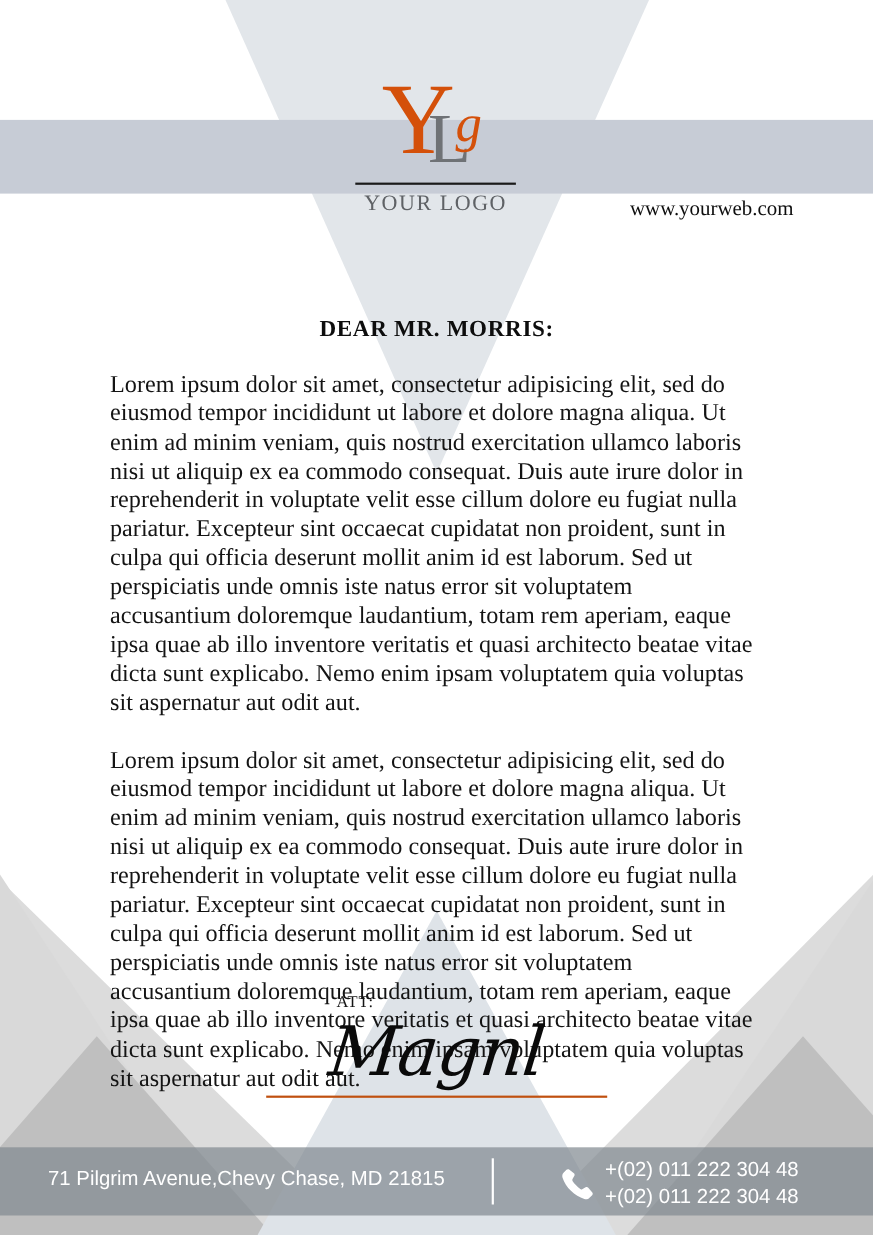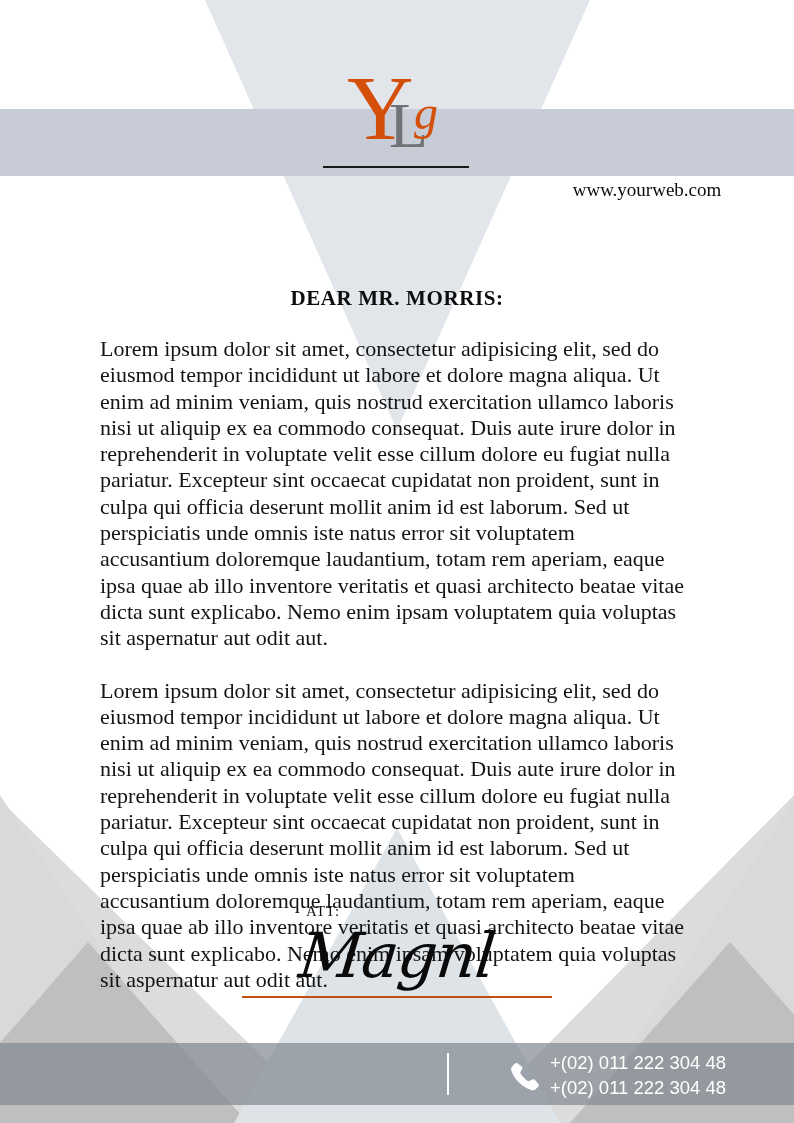--- a/index.html
+++ b/index.html
@@ -242,37 +242,39 @@
   </svg>
 
   <div class="header-band"></div>
 
   <div class="logo-block">
     <div class="logo-mark">
       <span class="logo-y">Y</span>
       <span class="logo-l">L</span>
       <span class="logo-g">g</span>
       <div class="logo-rule"></div>
+      <div class="logo-text">YOUR LOGO</div>
     </div>
   </div>
 
   <div class="website">www.yourweb.com</div>
 
   <div class="salutation">DEAR MR. MORRIS:</div>
 
   <div class="body-copy">
     <p>Lorem ipsum dolor sit amet, consectetur adipisicing elit, sed do eiusmod tempor incididunt ut labore et dolore magna aliqua. Ut enim ad minim veniam, quis nostrud exercitation ullamco laboris nisi ut aliquip ex ea commodo consequat. Duis aute irure dolor in reprehenderit in voluptate velit esse cillum dolore eu fugiat nulla pariatur. Excepteur sint occaecat cupidatat non proident, sunt in culpa qui officia deserunt mollit anim id est laborum. Sed ut perspiciatis unde omnis iste natus error sit voluptatem accusantium doloremque laudantium, totam rem aperiam, eaque ipsa quae ab illo inventore veritatis et quasi architecto beatae vitae dicta sunt explicabo. Nemo enim ipsam voluptatem quia voluptas sit aspernatur aut odit aut.</p>
     <p>Lorem ipsum dolor sit amet, consectetur adipisicing elit, sed do eiusmod tempor incididunt ut labore et dolore magna aliqua. Ut enim ad minim veniam, quis nostrud exercitation ullamco laboris nisi ut aliquip ex ea commodo consequat. Duis aute irure dolor in reprehenderit in voluptate velit esse cillum dolore eu fugiat nulla pariatur. Excepteur sint occaecat cupidatat non proident, sunt in culpa qui officia deserunt mollit anim id est laborum. Sed ut perspiciatis unde omnis iste natus error sit voluptatem accusantium doloremque laudantium, totam rem aperiam, eaque ipsa quae ab illo inventore veritatis et quasi architecto beatae vitae dicta sunt explicabo. Nemo enim ipsam voluptatem quia voluptas sit aspernatur aut odit aut.</p>
   </div>
 
   <div class="att-label">ATT:</div>
   <div class="signature">Magnl</div>
   <div class="sign-rule"></div>
 
   <div class="footer-band"></div>
+  <div class="footer-address">71 Pilgrim Avenue,Chevy Chase, MD 21815</div>
   <div class="footer-divider"></div>
   <svg class="phone-icon" viewBox="0 0 24 24">
     <path fill="#ffffff" d="M6.6 2.3c-.5-.4-1.2-.3-1.7.1L3.2 4.2C2.3 5 2 6.3 2.4 7.5c1 3.1 2.9 6 5.4 8.4 2.5 2.5 5.5 4.3 8.6 5.3 1.2.4 2.5.1 3.3-.8l1.7-1.7c.5-.5.5-1.2.1-1.7l-2.6-3c-.4-.5-1.1-.6-1.7-.3l-2.2 1.2c-.4.2-.9.2-1.2-.1-1-.7-1.9-1.5-2.7-2.4-.9-.9-1.7-1.8-2.3-2.8-.2-.4-.2-.8 0-1.2l1.2-2.1c.3-.6.2-1.3-.3-1.7L6.6 2.3z"></path>
   </svg>
   <div class="footer-phones">
     <div>+(02) 011 222 304 48</div>
     <div>+(02) 011 222 304 48</div>
   </div>
 
 </div>

